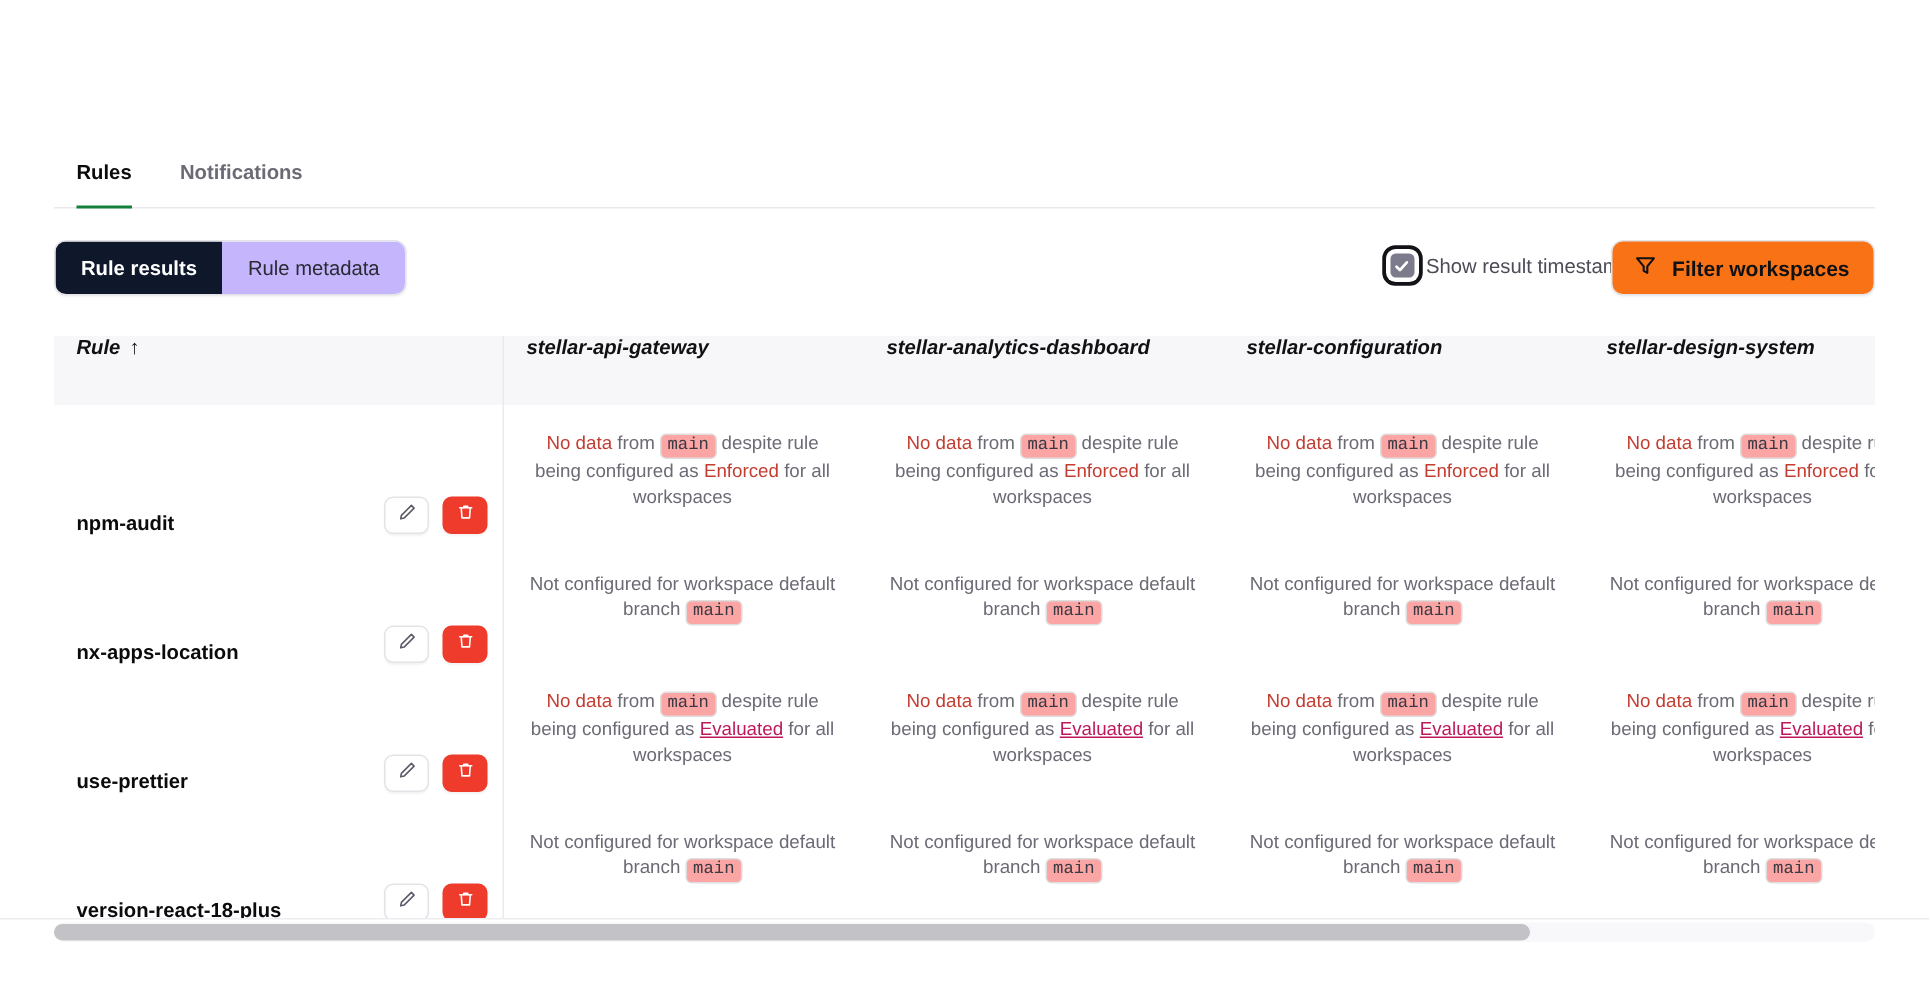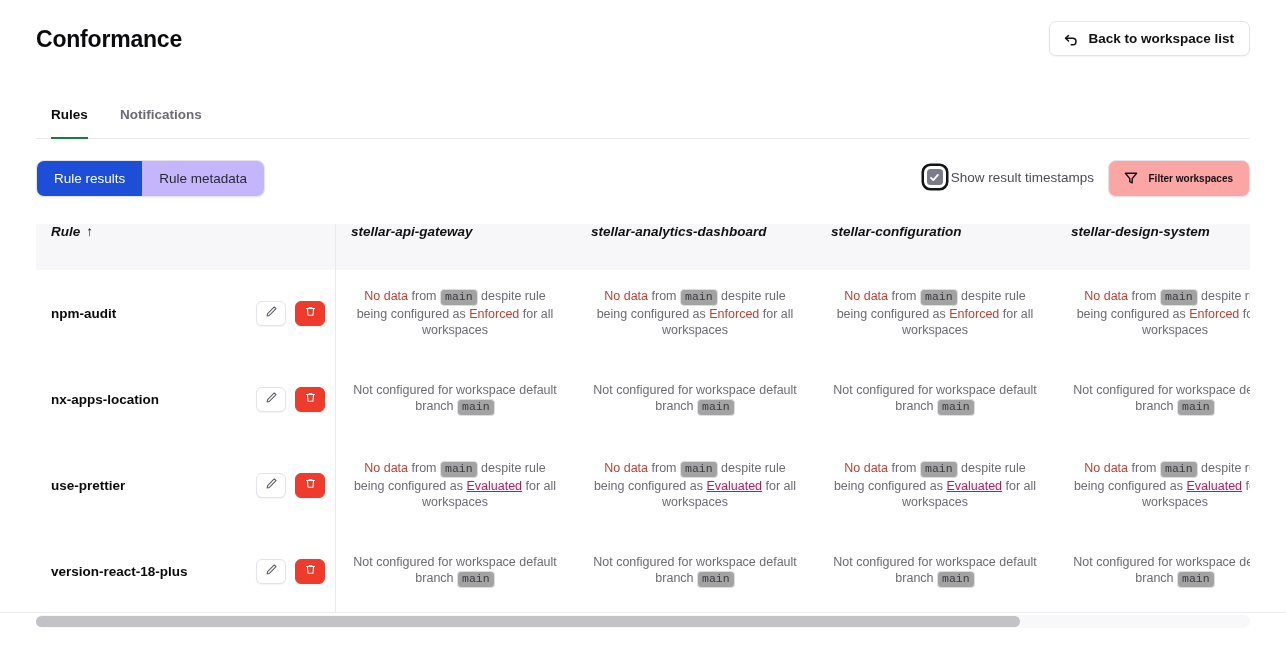--- a/index.html
+++ b/index.html
@@ -102,23 +102,23 @@
     display: flex;
     align-items: center;
     padding: 0 17px;
     font-size: 13.5px;
     color: #2a2a32;
     background: #c4b5fd;
     cursor: pointer;
     white-space: nowrap;
   }
   .seg.active {
-    background: #1d4ed8;
+    background: #0f172a;
     color: #ffffff;
-    font-weight: normal;
+    font-weight: bold;
   }
 
   .checkwrap {
     position: absolute;
     right: 192px; top: 9px;
     display: flex;
     align-items: center;
     gap: 8px;
   }
   .cbx {
@@ -141,24 +141,24 @@
   }
 
   .filter-btn {
     position: absolute;
     right: 36px; top: 0;
     height: 37px;
     display: flex;
     align-items: center;
     gap: 10px;
     padding: 0 16px 0 14px;
-    background: #fca5a5;
+    background: #f97316;
     border: 1px solid #e3e3e8;
     border-radius: 8px;
-    font-size: 10px;
+    font-size: 14px;
     font-weight: bold;
     color: #111113;
     cursor: pointer;
     box-shadow: 0 1px 1.5px rgba(16,17,26,.05);
   }
 
   
   .table-wrap {
     position: absolute;
     left: 36px; top: 224px;
@@ -203,20 +203,21 @@
     flex: none;
     display: flex;
     align-items: center;
     height: 86px;
   }
   .td.rule-col {
     width: 299px;
     padding-left: 15px;
     justify-content: space-between;
     padding-right: 10px;
+    align-items: flex-end;
   }
   .rule-name {
     font-size: 13.5px;
     font-weight: bold;
     color: #0b0b0d;
   }
   .rowacts { display: flex; gap: 9px; }
   .icon-btn {
     width: 30px; height: 25px;
     border-radius: 6px;
@@ -248,21 +249,21 @@
   .cell-text .em-red { color: #c33d31; }
   .cell-text .em-amber { color: #be185d; text-decoration: underline; }
   .code {
     display: inline-block;
     font-family: "Liberation Mono", monospace;
     font-size: 11.5px;
     line-height: 14px;
     padding: 0px 4px 1px;
     border: 1px solid #dededf;
     border-radius: 4px;
-    background: #a3a3a3;
+    background: #fca5a5;
     color: #3a3a42;
     vertical-align: baseline;
   }
 
   .vdiv {
     position: absolute;
     left: 299px; top: 0;
     width: 1px; height: 388px;
     background: #e9e9ee;
   }
@@ -291,32 +292,20 @@
     width: 1286px;
     height: 1px;
     background: #ededf1;
   }
 </style>
 </head>
 <body>
 
 <div class="page">
 
-  <div class="page-header">
-    <div class="page-title">Conformance</div>
-    <div class="back-btn">
-      <span class="ic">
-        <svg width="16" height="16" viewBox="0 0 16 16" fill="none" stroke="#111113" stroke-width="1.5" stroke-linecap="round" stroke-linejoin="round">
-          <path d="M5.5 4.5L2.6 7.2 5.5 10"></path>
-          <path d="M2.6 7.2h7.1a3.3 3.3 0 0 1 0 6.6H8.2"></path>
-        </svg>
-      </span>
-      <span>Back to workspace list</span>
-    </div>
-  </div>
 
   <div class="tabs">
     <div class="tab tab-0 active">Rules</div>
     <div class="tab tab-1">Notifications</div>
   </div>
 
   <div class="toolbar">
     <div class="segmented">
       <div class="seg active">Rule results</div>
       <div class="seg">Rule metadata</div>

